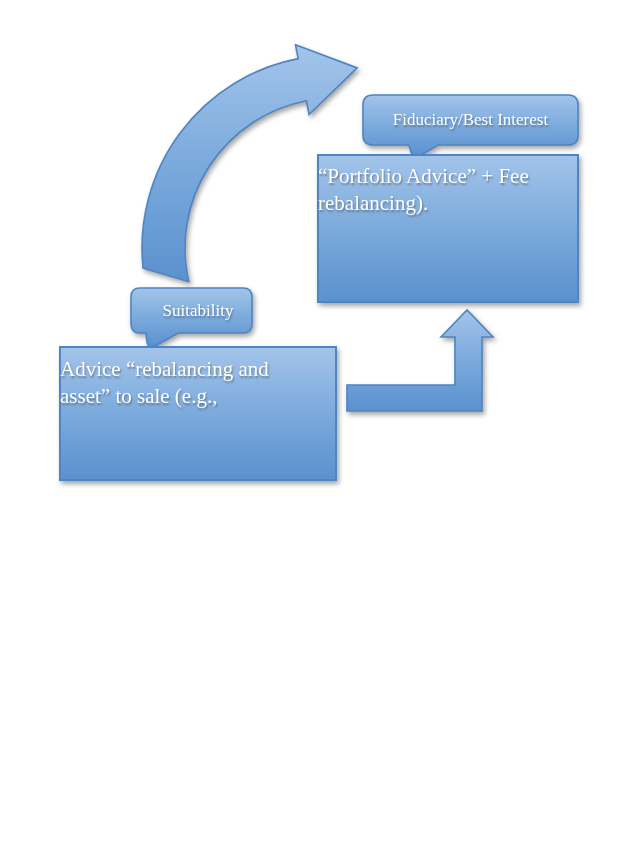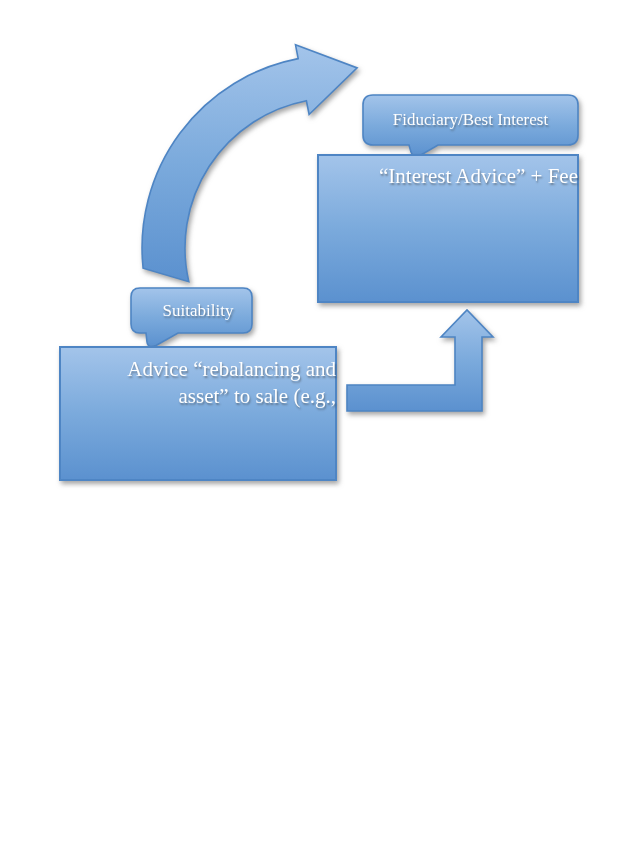--- a/index.html
+++ b/index.html
@@ -27,21 +27,21 @@
     stroke-width: 1.6;
     fill: url(#shapeGrad);
     filter: drop-shadow(2.5px 3px 2.5px rgba(90, 90, 90, 0.55));
   }
   .box-rect {
     stroke-width: 2;
   }
   .label {
     position: absolute;
     color: #ffffff;
-    text-align: right;
+    text-align: left;
     text-shadow: 1px 1.5px 2px rgba(50, 50, 50, 0.45);
     z-index: 3;
   }
   .callout-label {
     font-size: 17px;
     display: flex;
     align-items: center;
     justify-content: center;
   }
   .box-label {
@@ -106,21 +106,22 @@
              Q 131,288 140,288 Z"></path>
 
     <rect class="shape box-rect" x="60" y="347" width="276" height="133"></rect>
   </svg>
 
   <div class="label callout-label" style="left:363px; top:95px; width:215px; height:50px;">Fiduciary/Best Interest</div>
 
   <div class="label callout-label" style="left:131px; top:288px; width:134px; height:45px;">Suitability</div>
 
   <div class="label box-label" style="left:318px; top:155px; width:260px; padding-top:8px;">
-    <span class="line">“Interest Advice” + Fee</span>
+    <span class="line">“Portfolio Advice” + Fee</span>
+    <span class="line">rebalancing).</span>
   </div>
 
   <div class="label box-label" style="left:60px; top:347px; width:276px; padding-top:9px;">
     <span class="line">Advice “rebalancing and</span>
     <span class="line">asset” to sale (e.g.,</span>
   </div>
 
 </div>
 
 </body></html>

